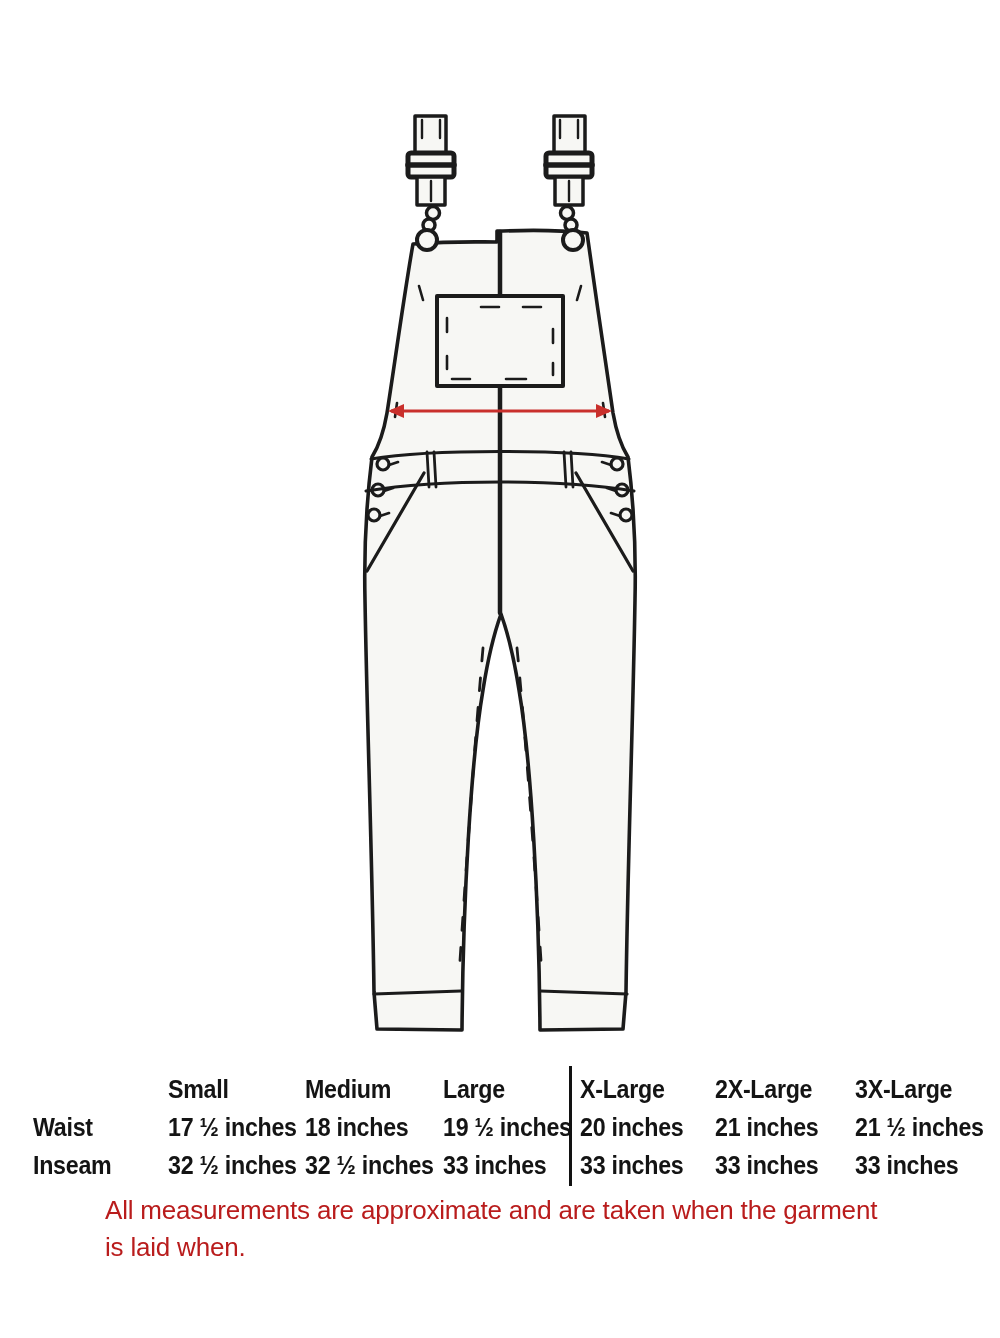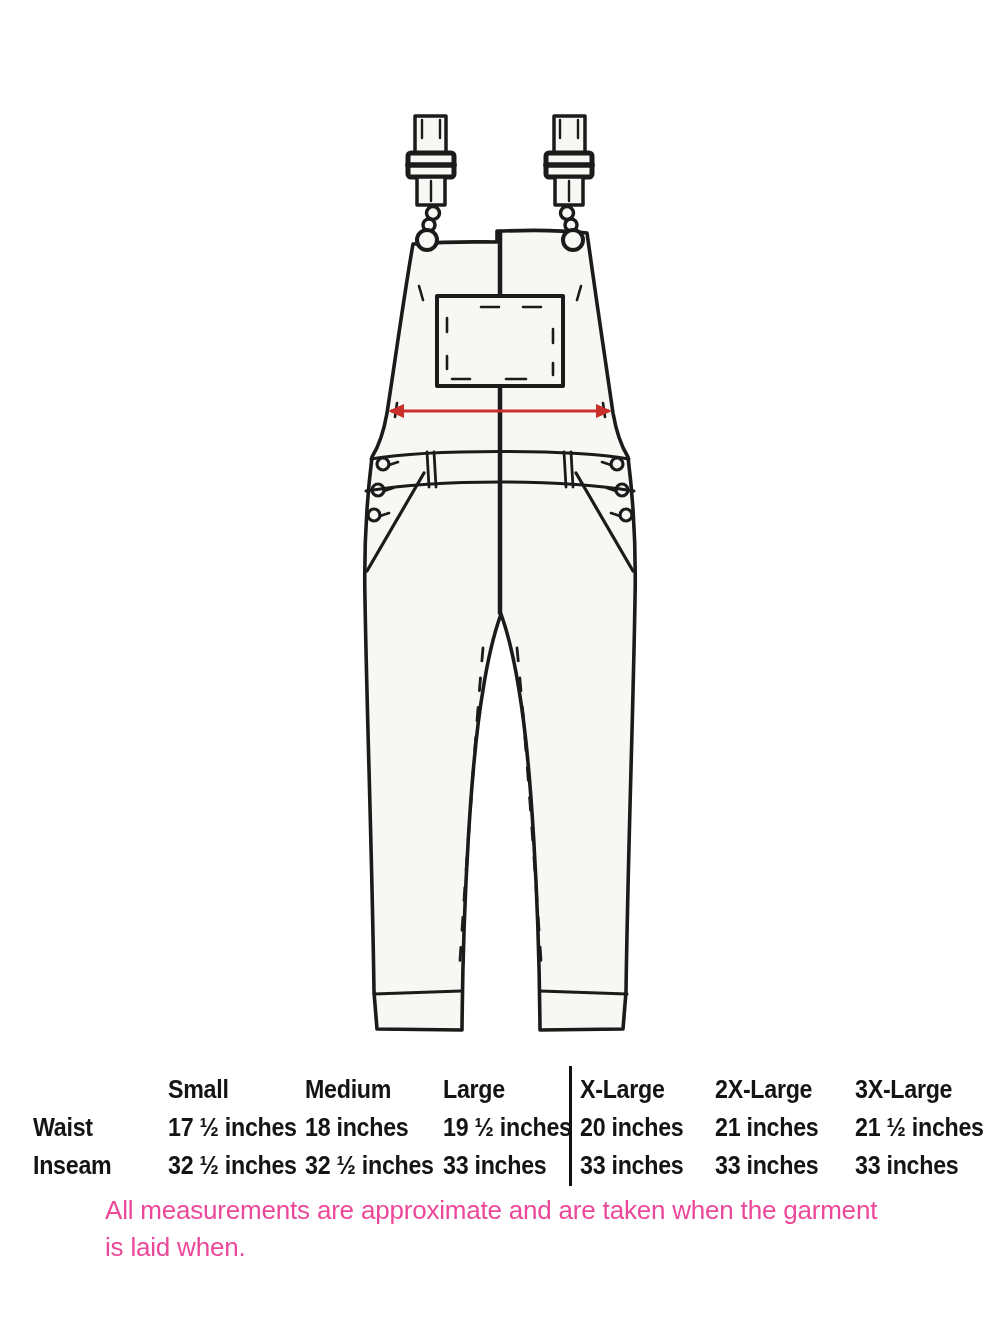--- a/index.html
+++ b/index.html
@@ -23,21 +23,21 @@
     font-size:25px;font-weight:700;letter-spacing:-0.3px;
   }
   .size-table .cell{display:flex;align-items:center;white-space:nowrap;}
   .cnd{display:inline-block;transform:scaleX(0.93);transform-origin:0 50%;}
   .col-divider{
     position:absolute;left:569px;top:1066px;width:3px;height:120px;
     background:#121212;
   }
   .footnote{
     position:absolute;left:105px;top:1192px;width:820px;
-    font-size:26px;line-height:37px;font-weight:400;color:#ec4899;
+    font-size:26px;line-height:37px;font-weight:400;color:#b91c1c;
     letter-spacing:-0.2px;
   }
 </style>
 </head>
 <body>
 
 <div class="canvas">
 
   <svg class="sketch" width="1000" height="1055" viewBox="0 0 1000 1055">
     <defs>

